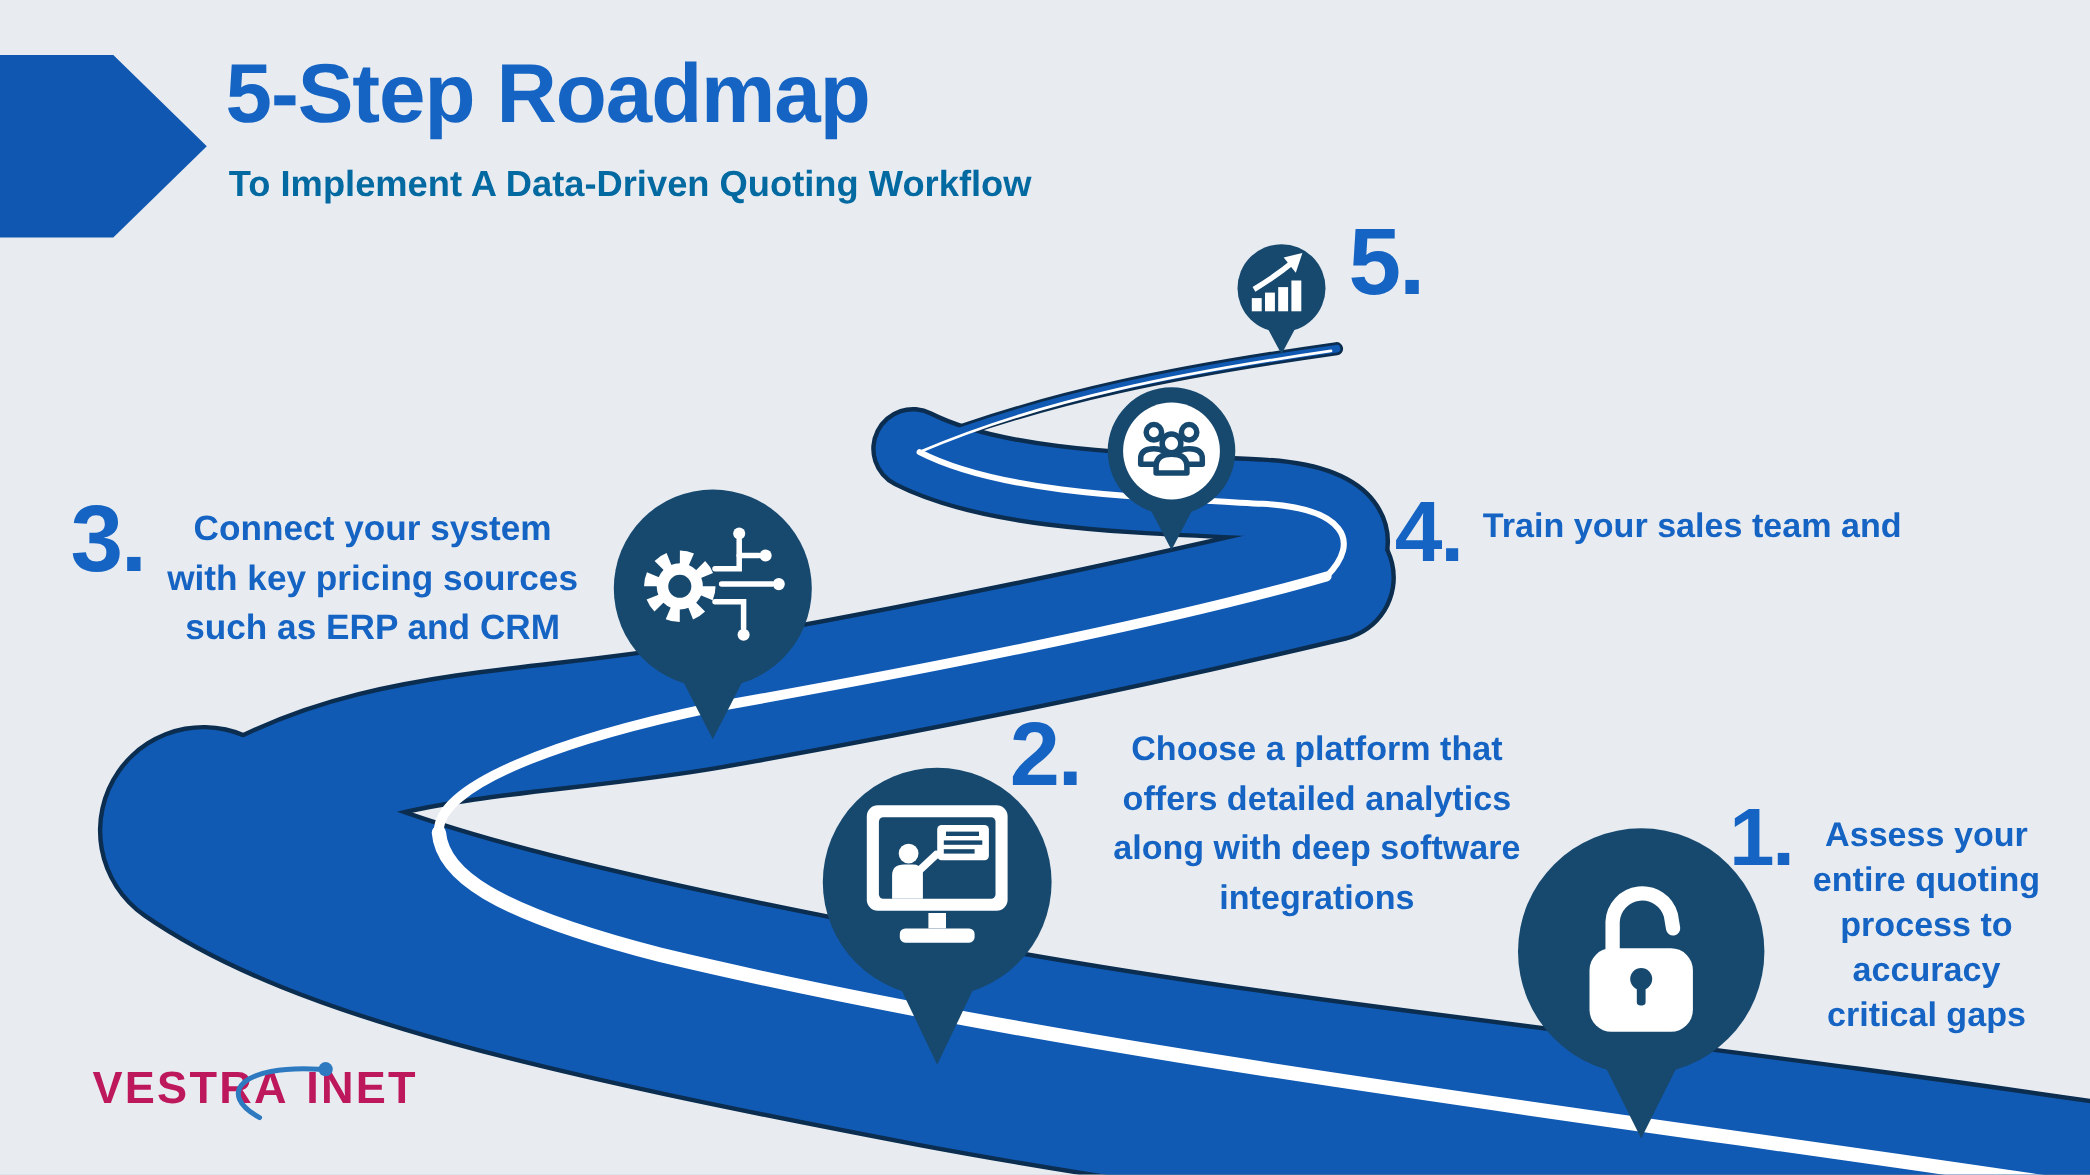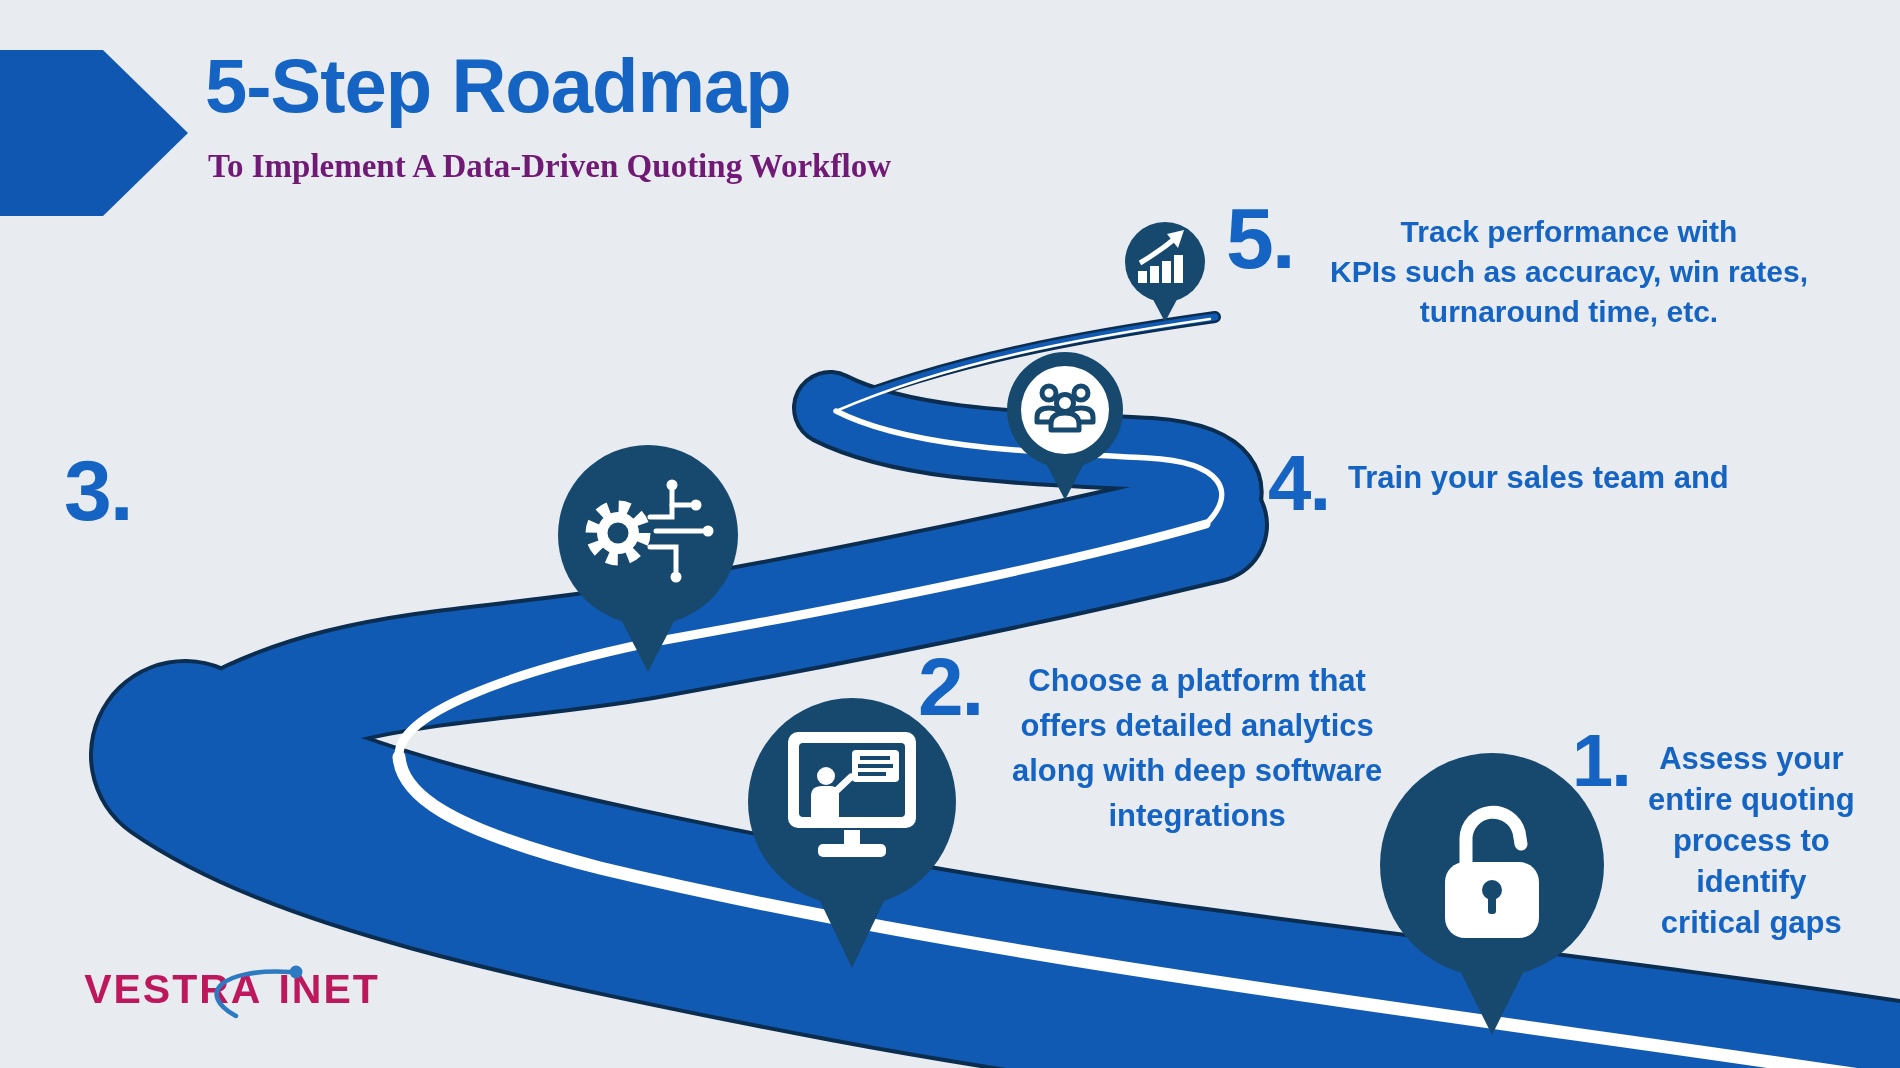--- a/index.html
+++ b/index.html
@@ -7,21 +7,21 @@
     position:relative;width:1900px;height:1068px;overflow:hidden;
     background:#e8ecf1;font-family:"Liberation Sans",sans-serif;text-align:center;
   }
   .road-svg{position:absolute;left:0;top:0;}
   .hdr-title{
     position:absolute;left:205px;top:42px;
     font-size:76px;font-weight:bold;letter-spacing:-1px;color:#1564c4;
   }
   .hdr-sub{
     position:absolute;left:208px;top:148px;
-    font-size:33px;font-weight:bold;color:#701a75;font-family:Liberation Serif, serif;
+    font-size:33px;font-weight:bold;color:#0369a1;
   }
   .step-number{
     position:absolute;color:#1564c4;font-weight:bold;line-height:0.95;
     letter-spacing:-2px;
   }
   .step-text{
     position:absolute;color:#1564c4;font-weight:bold;
   }
   .step-text span{display:block;}
   .n1{left:1572px;top:726px;font-size:74px;}
@@ -148,47 +148,47 @@
         <circle cx="0" cy="18" r="10" fill="#17496f"></circle>
         <rect x="-4" y="24" width="8" height="18" rx="3" fill="#17496f"></rect>
       </g>
     </g>
   </svg>
 
   <div class="hdr-title">5-Step Roadmap</div>
   <div class="hdr-sub">To Implement A Data-Driven Quoting Workflow</div>
 
   <div class="step-number n5">5.</div>
-  <div class="step-text t5">
-    <span>Track performance with</span>
-    <span>KPIs such as accuracy, win rates,</span>
-    <span>turnaround time, etc.</span>
-  </div>
 
   <div class="step-number n4">4.</div>
   <div class="step-text t4">
     <span>Train your sales team and</span>
   </div>
 
   <div class="step-number n3">3.</div>
+  <div class="step-text t3">
+    <span>Connect your system</span>
+    <span>with key pricing sources</span>
+    <span>such as ERP and CRM</span>
+  </div>
 
   <div class="step-number n2">2.</div>
   <div class="step-text t2">
     <span>Choose a platform that</span>
     <span>offers detailed analytics</span>
     <span>along with deep software</span>
     <span>integrations</span>
   </div>
 
   <div class="step-number n1">1.</div>
   <div class="step-text t1">
     <span>Assess your</span>
     <span>entire quoting</span>
     <span>process to</span>
-    <span>identify</span>
+    <span>accuracy</span>
     <span>critical gaps</span>
   </div>
 
   <div class="logo">
     <span class="word1">VESTRA</span><span class="word2">INET</span>
     <svg width="200" height="76" viewBox="0 0 200 76">
       <path d="M 78 66 C 38 44 62 18 132 22" stroke="#2e7ac0" stroke-width="4.5" fill="none" stroke-linecap="round"></path>
       <circle cx="138" cy="22" r="6.5" fill="#2e7ac0"></circle>
     </svg>
   </div>

